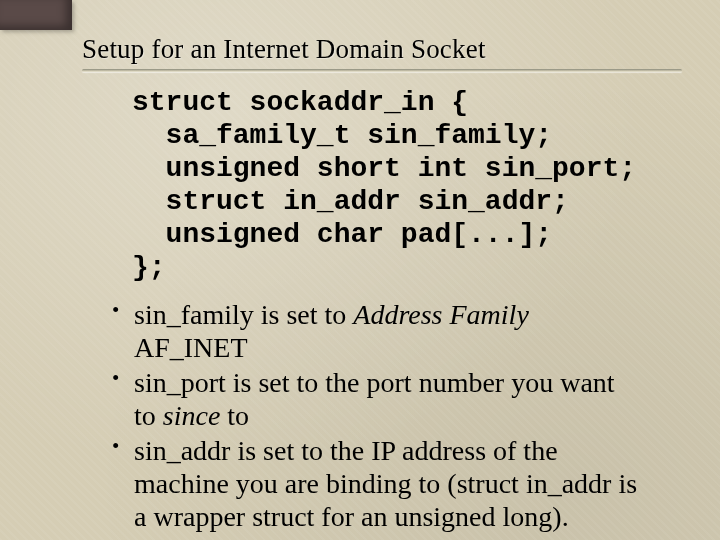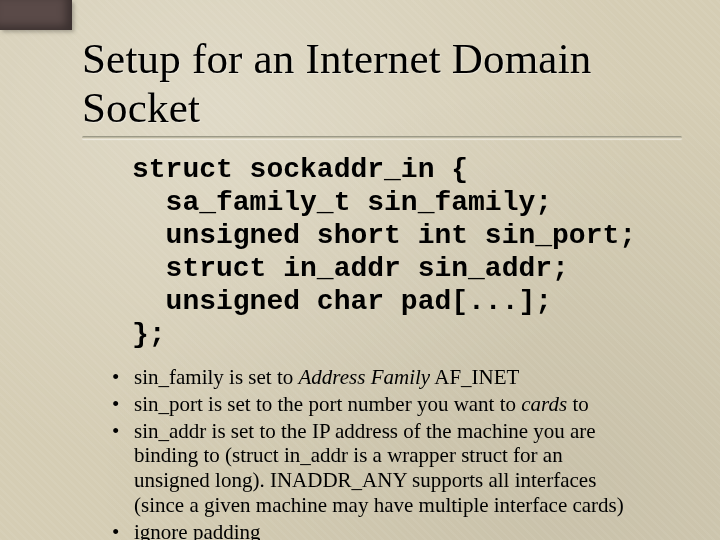--- a/index.html
+++ b/index.html
@@ -30,21 +30,21 @@
     position: absolute;
     top: 0;
     left: 0;
     width: 72px;
     height: 30px;
     background: #5a4a48;
     box-shadow: inset -6px -4px 8px rgba(0,0,0,0.35), 2px 2px 4px rgba(0,0,0,0.25);
   }
   h1.title {
     margin: 16px 0 4px 42px;
-    font-size: 43px;
+    font-size: 27px;
     font-weight: normal;
     letter-spacing: 0.2px;
     text-shadow: 1px 1px 1px rgba(255,255,255,0.4);
   }
   .rule {
     margin: 2px 0 14px 42px;
     width: 600px;
     height: 3px;
     background: linear-gradient(#8a8a7a, #c8c2ab 60%, #eee9d6);
     border-radius: 2px;
@@ -59,21 +59,21 @@
     font-weight: bold;
   }
   ul.bullets {
     margin: 0 40px 0 72px;
     padding: 0;
     list-style: none;
   }
   ul.bullets li {
     position: relative;
     padding-left: 22px;
-    font-size: 21px;
+    font-size: 28px;
     line-height: 1.18;
     margin-bottom: 2px;
   }
   ul.bullets li::before {
     content: "•";
     position: absolute;
     left: 0;
     top: 0;
     font-size: 21px;
   }
@@ -93,21 +93,21 @@
   unsigned short int sin_port;
   struct in_addr sin_addr;
   unsigned char pad[...];
 };</pre>
 
   <ul class="bullets">
     <li>
       <span>sin_family is set to </span><span class="ital">Address Family</span><span> AF_INET</span>
     </li>
     <li>
-      <span>sin_port is set to the port number you want to </span><span class="ital">cards</span><span> to</span>
+      <span>sin_port is set to the port number you want to </span><span class="ital">since</span><span> to</span>
     </li>
     <li>
       <span>sin_addr is set to the IP address of the machine you are binding to (struct in_addr is a wrapper struct for an unsigned long).  INADDR_ANY supports all interfaces (since a given machine may have multiple interface cards)</span><span class="ital"></span><span></span>
     </li>
     <li>
       <span>ignore padding</span><span class="ital"></span><span></span>
     </li>
   </ul>
 </div>
 

